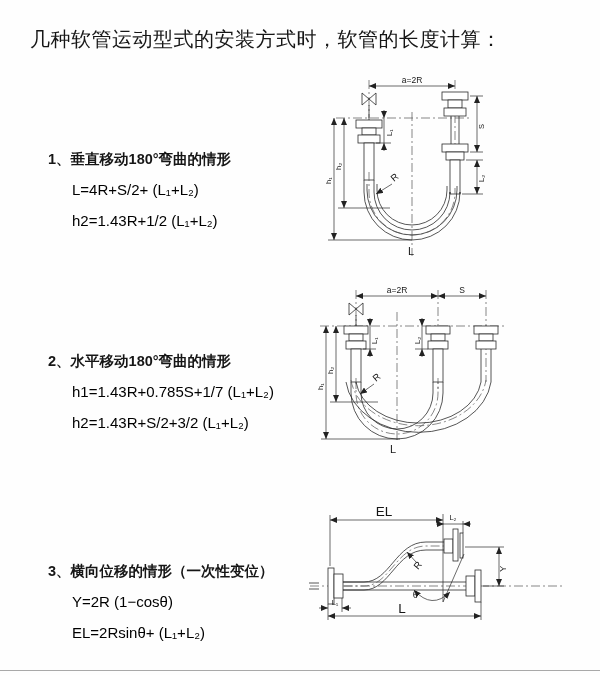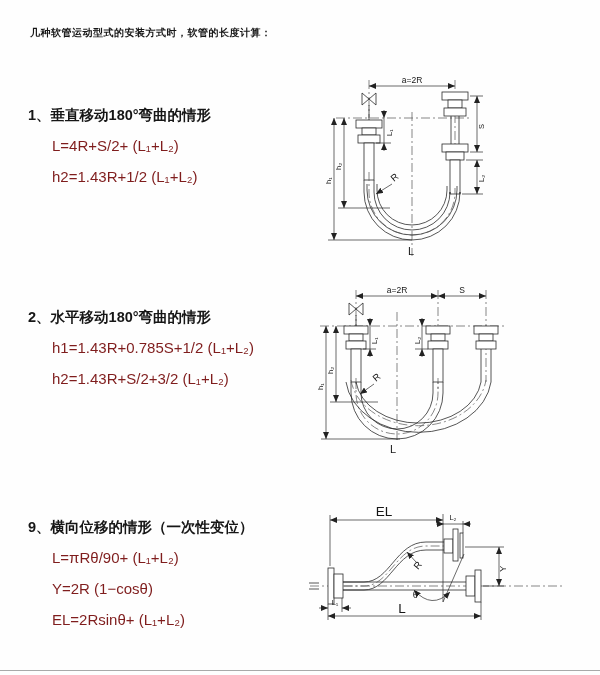--- a/index.html
+++ b/index.html
@@ -2,27 +2,27 @@
 <html><head>
 <meta charset="utf-8">
 <style>
   html,body{margin:0;padding:0;}
   body{
     width:600px;height:675px;background:#ffffff;position:relative;overflow:hidden;
     font-family:"Liberation Sans","DejaVu Sans",sans-serif;color:#161616;
   }
   .page{position:absolute;inset:0;background:#fefefe;}
   .title{
-    position:absolute;left:30px;top:26px;font-size:10px;font-weight:bold;
+    position:absolute;left:30px;top:26px;font-size:20px;font-weight:normal;
     letter-spacing:.5px;white-space:nowrap;
   }
-  .sec{position:absolute;left:28px;width:275px;}
+  .sec{position:absolute;left:48px;width:275px;margin-top:44px;}
   .heading{font-size:14.5px;font-weight:bold;white-space:nowrap;}
   .formulas{margin-top:5px;padding-left:24px;}
-  .formula{font-size:15px;line-height:31px;white-space:nowrap;color:#7f1d1d;}
+  .formula{font-size:15px;line-height:31px;white-space:nowrap;color:#000000;}
   svg.diag{position:absolute;}
   svg line,svg path{stroke:#2b2b2b;stroke-width:.8;fill:none;}
   svg .dim{stroke-width:.7;}
   svg .cl{stroke:#555;stroke-width:.7;stroke-dasharray:9 3 2 3;}
   svg .fit{fill:#ffffff;stroke:#2b2b2b;stroke-width:.8;}
   svg text{fill:#161616;stroke:none;font-family:"Liberation Sans","DejaVu Sans",sans-serif;}
   .t7{font-size:7.5px;}
   .t8{font-size:8.5px;}
   .t9{font-size:9.5px;}
   .t11{font-size:11px;}
@@ -40,29 +40,28 @@
     <div class="heading">1、垂直移动180°弯曲的情形</div>
     <div class="formulas">
       <div class="formula">L=4R+S/2+ (L₁+L₂)</div>
       <div class="formula">h2=1.43R+1/2 (L₁+L₂)</div>
     </div>
   </section>
 
   <section class="sec" style="top:308px">
     <div class="heading">2、水平移动180°弯曲的情形</div>
     <div class="formulas">
-      <div class="formula">h1=1.43R+0.785S+1/2 (L₁+L₂)</div>
+      <div class="formula">h1=1.43R+0.785S+1/7 (L₁+L₂)</div>
       <div class="formula">h2=1.43R+S/2+3/2 (L₁+L₂)</div>
     </div>
   </section>
 
   <section class="sec" style="top:518px">
-    <div class="heading">9、横向位移的情形（一次性变位）</div>
+    <div class="heading">3、横向位移的情形（一次性变位）</div>
     <div class="formulas">
-      <div class="formula">L=πRθ/90+ (L₁+L₂)</div>
       <div class="formula">Y=2R (1−cosθ)</div>
       <div class="formula">EL=2Rsinθ+ (L₁+L₂)</div>
     </div>
   </section>
 
   <svg class="diag" style="left:312px;top:72px" width="288" height="195" viewBox="0 0 288 195">
     <defs>
       <pattern id="hp1" width="3.5" height="3.5" patternUnits="userSpaceOnUse">
         <path d="M0,0 L3.5,3.5 M3.5,0 L0,3.5" style="stroke:#3a3a3a;stroke-width:.55"></path>
       </pattern>

